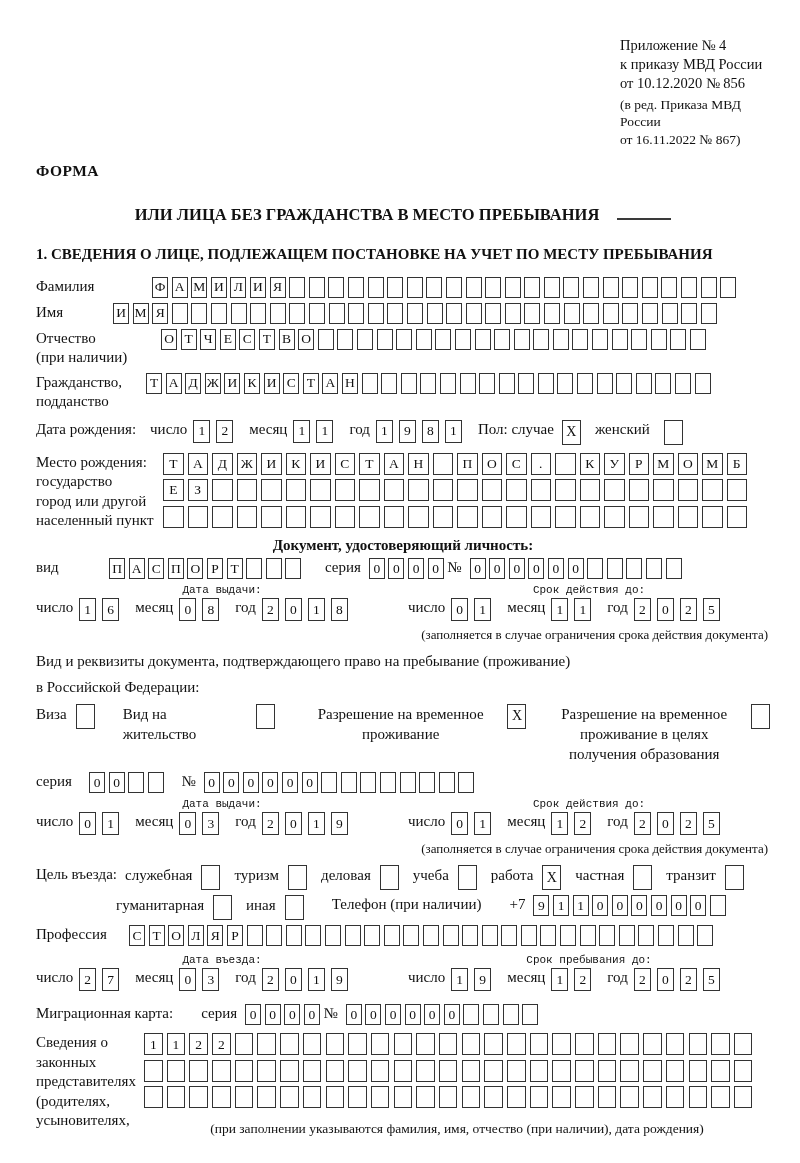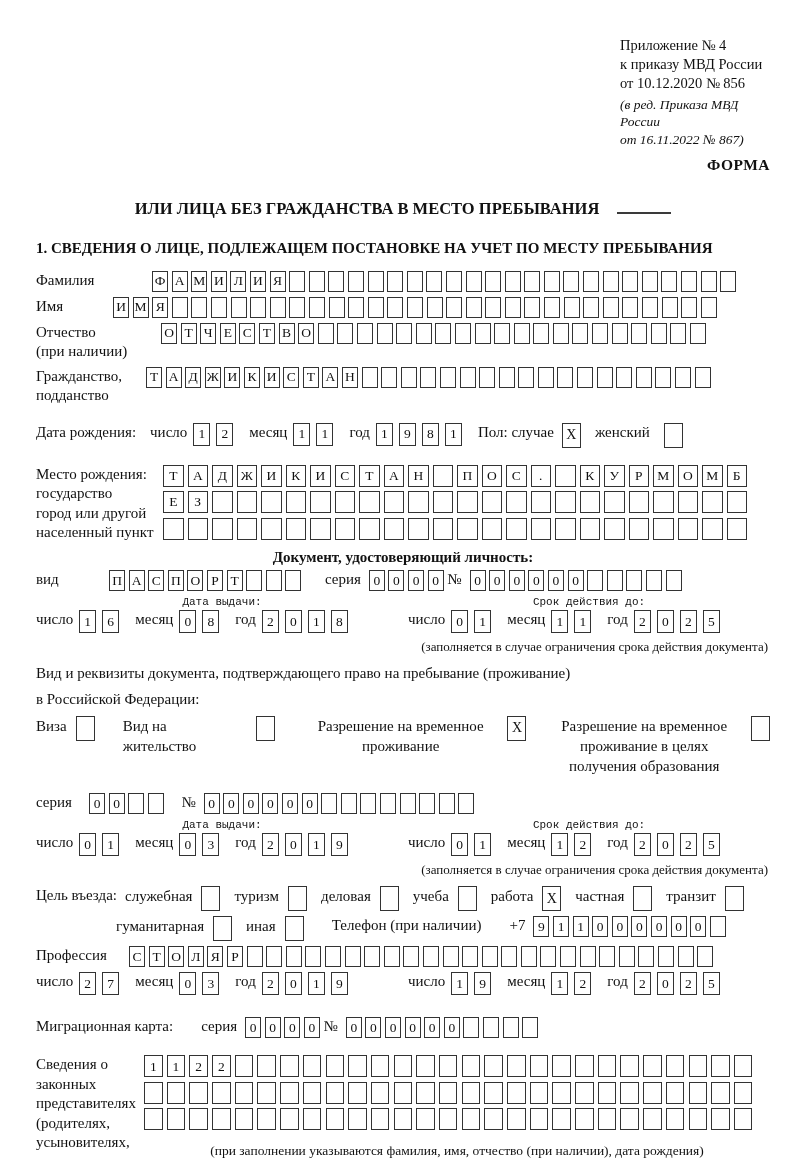--- a/index.html
+++ b/index.html
@@ -1,22 +1,22 @@
 <!DOCTYPE html>
 <html lang="ru"><head>
 <meta charset="utf-8">
 <style>
   html,body{margin:0;padding:0;background:#fff;}
   body{width:800px;height:1163px;font-family:"Liberation Serif","DejaVu Serif",serif;color:#111;overflow:hidden;}
   .page{box-sizing:border-box;width:800px;height:1163px;padding:36px 30px 0 36px;}
 
   
   .hdr-right{margin-left:584px;font-size:14.5px;line-height:1.3;}
-  .hdr-note{font-size:13.5px;line-height:1.3;margin-top:3px;font-style:italic;}
-  .forma{text-align:right;font-weight:bold;font-size:15.5px;margin-top:8px;letter-spacing:.5px;}
+  .hdr-note{font-size:13.5px;line-height:1.3;margin-top:3px;}
+  .forma{font-weight:bold;font-size:15.5px;margin-top:14px;letter-spacing:.5px;}
 
   
   .title{text-align:center;font-weight:bold;font-size:16.5px;line-height:1.55;margin-top:22px;}
   .t-underline{display:inline-block;width:54px;height:2px;background:#3a3a3a;margin-left:18px;}
   .sec-heading{font-weight:bold;font-size:15px;margin-top:18px;}
 
   
   .frow{display:flex;align-items:flex-start;margin-bottom:5px;}
   .lbl{font-size:15px;line-height:1.3;white-space:nowrap;}
   .lbl2{font-size:15px;line-height:1.3;}
@@ -25,21 +25,21 @@
        width:14px;height:19px;border:1.6px solid #333;margin-right:3.6px;
        font-size:13.5px;line-height:1;}
   .wide .box{width:18.5px;height:20px;margin-right:4px;}
   .rep .box{width:16.5px;height:20px;margin-right:4.2px;}
   .dategrp{margin:0 10px 0 6px;}
   .dategrp .box{width:15px;height:21px;margin-right:6px;}
   .cbox{display:inline-flex;align-items:center;justify-content:center;flex:0 0 auto;
         width:17px;height:23px;border:1.6px solid #333;font-size:14px;}
 
   .mt14{margin-top:14px;gap:21px;}
-  .mt8{margin-top:17px;}
+  .mt8{margin-top:8px;}
   .gap8{width:8px;flex:0 0 auto;} .gap14{width:14px;flex:0 0 auto;}
   .gap20{width:20px;flex:0 0 auto;} .gap28{width:28px;flex:0 0 auto;}
 
   
   .w95{width:95px;flex:0 0 auto;} .w77{width:77px;flex:0 0 auto;}
   .w125{width:125px;flex:0 0 auto;} .w110{width:110px;flex:0 0 auto;}
   .w127{width:127px;flex:0 0 auto;} .w93{width:93px;flex:0 0 auto;}
   .w108{width:108px;flex:0 0 auto;} .w45{width:45px;flex:0 0 auto;}
 
   .center-heading{text-align:center;font-weight:bold;font-size:15px;margin:5px 0 4px 0;}
@@ -627,20 +627,24 @@
         <span class="box"></span>
         <span class="box"></span>
         <span class="box"></span>
         <span class="box"></span>
         <span class="box"></span>
         <span class="box"></span>
         <span class="box"></span>
       </div>
   </div>
 
+  <div class="halves mt8">
+    <div class="half-l date-head">Дата въезда:</div>
+    <div class="half-r date-head">Срок пребывания до:</div>
+  </div>
   <div class="halves">
     <div class="half-l frow">
       <span class="lbl">число</span>
       <span class="boxrow dategrp">
           <span class="box">2</span>
           <span class="box">7</span>
         </span>
       <span class="lbl">месяц</span>
       <span class="boxrow dategrp">
           <span class="box">0</span>

